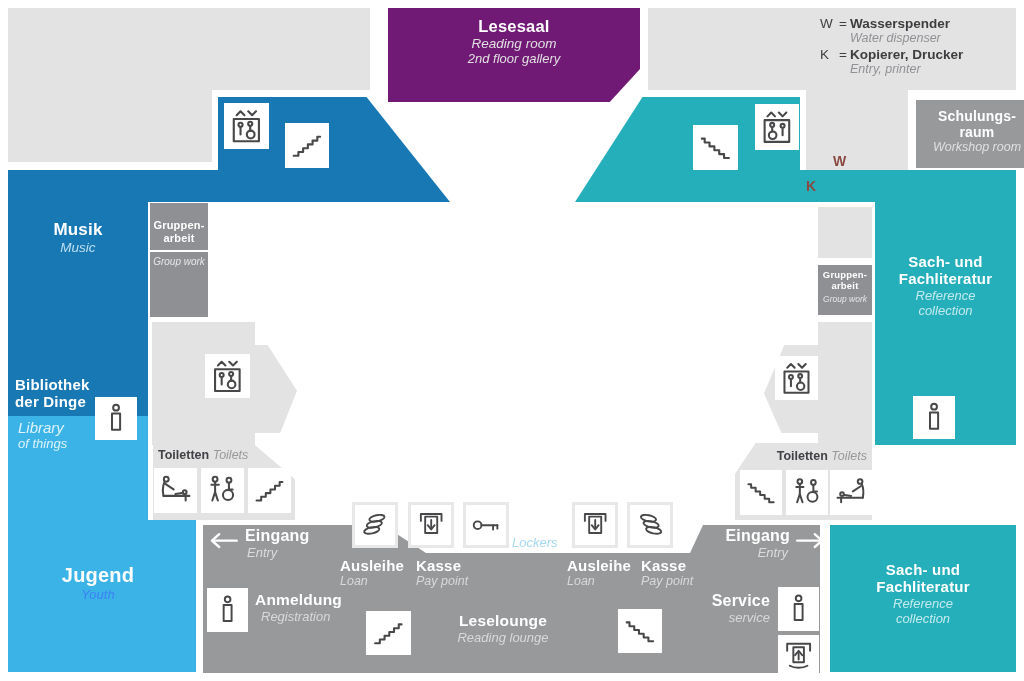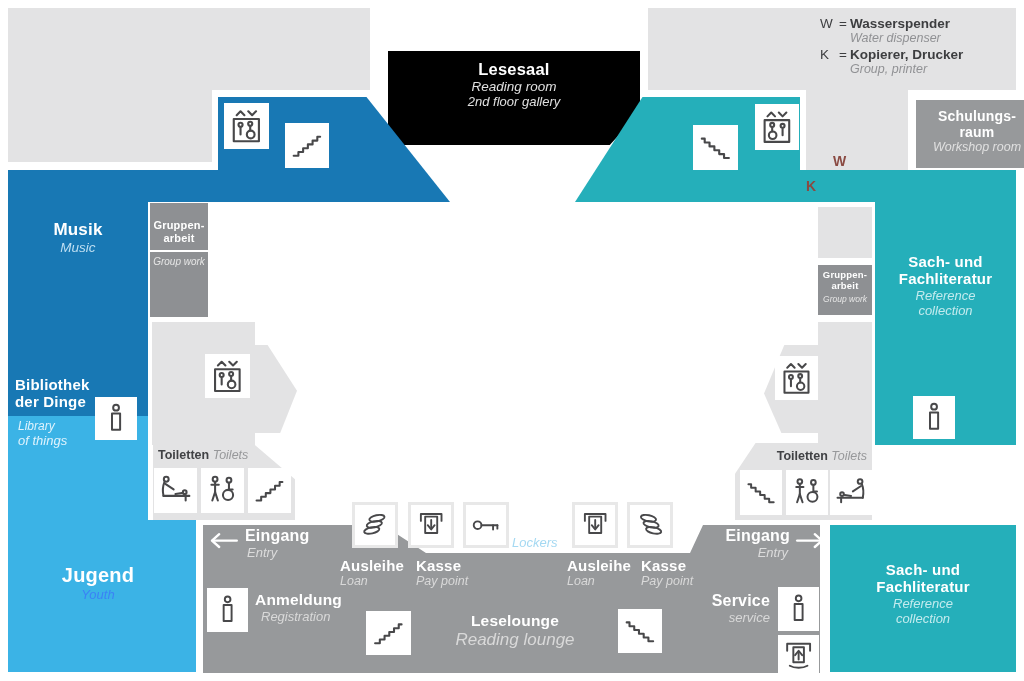--- a/index.html
+++ b/index.html
@@ -18,22 +18,22 @@
 <body>
 
 <div class="map">
 
   <div class="abs" style="left:8px;top:8px;width:362px;height:82px;background:#e3e3e4;"></div>
   <div class="abs" style="left:8px;top:8px;width:204px;height:154px;background:#e3e3e4;"></div>
 
   <div class="abs" style="left:648px;top:8px;width:368px;height:82px;background:#e3e3e4;"></div>
   <div class="abs" style="left:806px;top:8px;width:102px;height:162px;background:#e3e3e4;"></div>
 
-  <div class="abs ctr" style="left:388px;top:8px;width:252px;height:94px;background:#000000;
-              clip-path:polygon(0 0,100% 0,100% 65%,88% 100%,0 100%);margin-top:43px;">
+  <div class="abs ctr" style="left:388px;top:8px;width:252px;height:94px;background:#701a75;
+              clip-path:polygon(0 0,100% 0,100% 65%,88% 100%,0 100%);">
     <div class="lbl" style="font-size:16.5px;margin-top:9px;">Lesesaal</div>
     <div class="sub" style="font-size:13.5px;color:#e0e0e0;">Reading room</div>
     <div class="sub" style="font-size:13px;color:#e0e0e0;">2nd floor gallery</div>
   </div>
 
   <div class="abs ctr" style="left:916px;top:100px;width:122px;height:68px;background:#97999b;">
     <div class="lbl" style="font-size:14px;margin-top:8px;">Schulungs-</div>
     <div class="lbl" style="font-size:14px;">raum</div>
     <div class="sub" style="font-size:12.5px;color:#e0e0e0;">Workshop room</div>
   </div>
@@ -83,21 +83,21 @@
   <div class="abs" style="left:15px;top:376px;width:120px;">
     <div class="lbl" style="font-size:15px;">Bibliothek</div>
     <div class="lbl" style="font-size:15px;">der Dinge</div>
   </div>
 
   <div class="abs ctr" style="left:8px;top:220px;width:140px;">
     <div class="lbl" style="font-size:17px;">Musik</div>
     <div class="sub" style="font-size:13.5px;color:#bfdff2;">Music</div>
   </div>
   <div class="abs" style="left:18px;top:419px;width:120px;">
-    <div class="sub" style="font-size:12px;color:#dff3fd;">Library</div>
+    <div class="sub" style="font-size:15px;color:#dff3fd;">Library</div>
     <div class="sub" style="font-size:13px;color:#dff3fd;">of things</div>
   </div>
 
   <div class="abs ctr" style="left:8px;top:564px;width:180px;">
     <div class="lbl" style="font-size:20px;">Jugend</div>
     <div class="sub" style="font-size:13px;color:#3b82f6;">Youth</div>
   </div>
 
   <div class="abs ctr" style="left:875px;top:253px;width:141px;">
     <div class="lbl" style="font-size:15px;">Sach- und</div>
@@ -118,21 +118,21 @@
       <span style="width:16px;">W</span>
       <span style="width:14px;text-align:center;">=</span>
       <span style="font-weight:600;">Wasserspender</span>
     </div>
     <div class="sub" style="margin-left:30px;color:#909194;font-size:12.5px;">Water dispenser</div>
     <div style="display:flex;margin-top:2px;">
       <span style="width:16px;">K</span>
       <span style="width:14px;text-align:center;">=</span>
       <span style="font-weight:600;">Kopierer, Drucker</span>
     </div>
-    <div class="sub" style="margin-left:30px;color:#909194;font-size:12.5px;">Group, printer</div>
+    <div class="sub" style="margin-left:30px;color:#909194;font-size:12.5px;">Entry, printer</div>
   </div>
 
   <div class="abs" style="left:833px;top:153px;font-size:14px;font-weight:600;color:#8a4a42;">W</div>
   <div class="abs" style="left:806px;top:178px;font-size:14px;font-weight:600;color:#8a4a42;">K</div>
 
   <div class="ibox" style="left:224px;top:103px;width:45px;height:46px;">
     <svg viewBox="0 0 40 40">
         <g class="ic">
       <polyline points="10,9 14,5 18,9"></polyline>
           <polyline points="22,5 26,9 30,5"></polyline>
@@ -377,23 +377,23 @@
   <div class="abs" style="left:255px;top:591px;">
     <div class="lbl" style="font-size:15.5px;">Anmeldung</div>
     <div class="sub" style="font-size:13px;color:#d9d9d9;margin-left:6px;">Registration</div>
   </div>
 
   <div class="ibox" style="left:366px;top:611px;width:45px;height:44px;">
     <svg viewBox="0 0 40 40">
       <polyline class="ic" points="6,31 11,31 11,27 16,27 16,23 21,23 21,19 26,19 26,15 31,15 31,11 34,11"></polyline>
     </svg>
   </div>
-  <div class="abs ctr" style="left:440px;top:612px;width:150px;">
+  <div class="abs ctr" style="left:428px;top:612px;width:150px;">
     <div class="lbl" style="font-size:15.5px;">Leselounge</div>
-    <div class="sub" style="font-size:17px;color:#d9d9d9;">Reading lounge</div>
+    <div class="sub" style="font-size:13px;color:#d9d9d9;">Reading lounge</div>
   </div>
   <div class="ibox" style="left:618px;top:609px;width:44px;height:44px;">
     <svg viewBox="0 0 40 40">
       <polyline class="ic" points="6,11 9,11 9,15 14,15 14,19 19,19 19,23 24,23 24,27 29,27 29,31 34,31"></polyline>
     </svg>
   </div>
 
   <div class="abs rgt" style="left:680px;top:592px;width:90px;">
     <div class="lbl" style="font-size:16px;">Service</div>
     <div class="sub" style="font-size:13px;color:#d9d9d9;">service</div>

